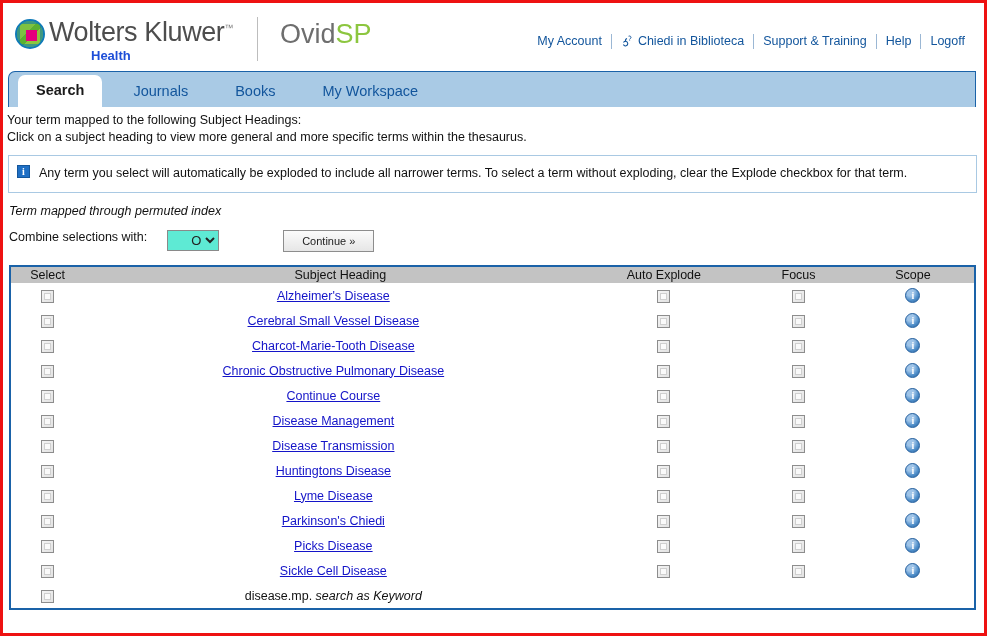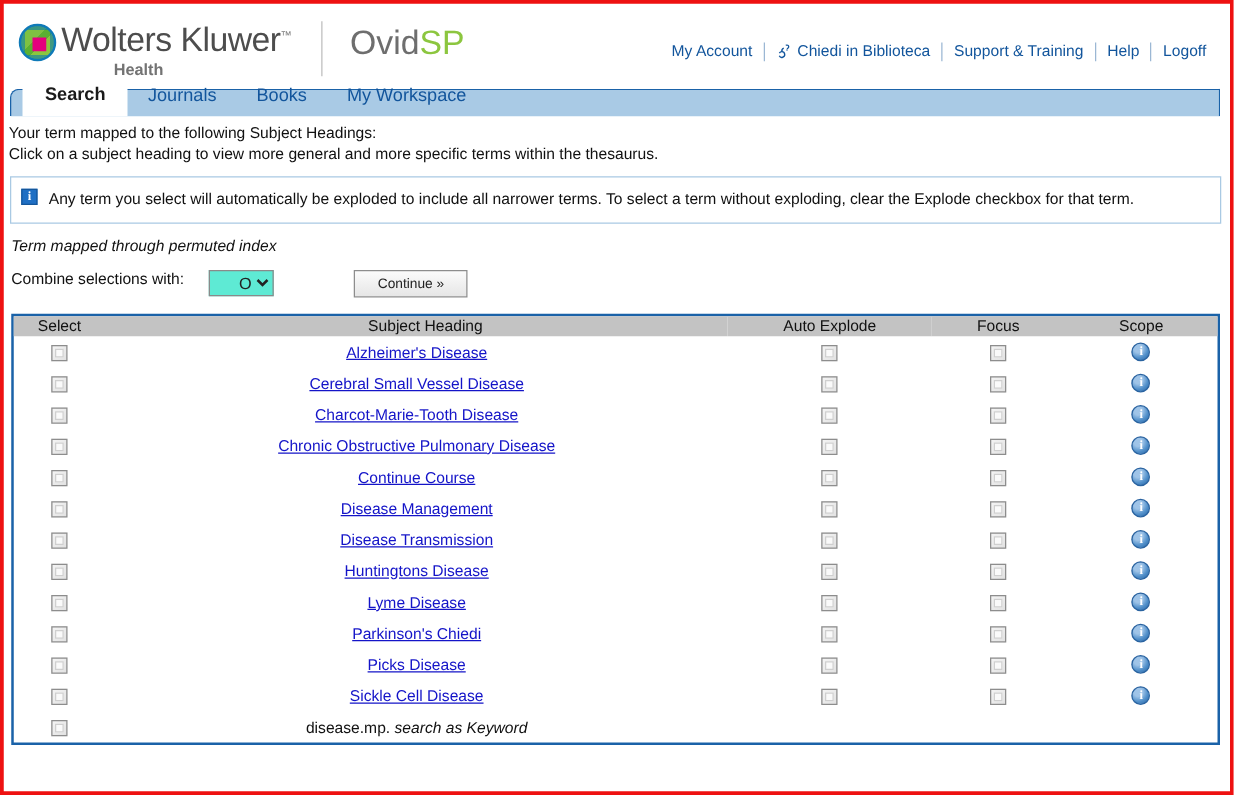--- a/index.html
+++ b/index.html
@@ -58,21 +58,21 @@
     font-size: 27px;
     color: #4d4d4d;
     letter-spacing: -0.4px;
     line-height: 30px;
     white-space: nowrap;
   }
   .wk-tm { font-size: 9px; vertical-align: super; color: #7a7a7a; }
   .wk-sub {
     font-size: 13px;
     font-weight: bold;
-    color: #737373;
+    color: #1d4ed8;
     margin-left: 42px;
     margin-top: 1px;
   }
   .brand-divider {
     width: 1px;
     height: 44px;
     background: #bdbdbd;
     margin: 4px 22px 0 24px;
   }
   .ovid {
@@ -106,30 +106,31 @@
     display:inline-block;
     width:12px; height:13px;
     position:relative;
     color:#12559c;
     font-size:12px;
     line-height:13px;
   }
 
   
   #tabbar {
-    height: 22px;
+    height: 36px;
     margin: 0 8px 0 5px;
     background: #a9cae5;
     border: 1px solid #1a62a8;
     border-bottom: none;
     border-top-left-radius: 7px;
     display: flex;
     align-items: flex-end;
     padding-left: 9px;
     position: relative;
+    gap: 15px;
   }
   .tab {
     font-size: 14.5px;
     color: #12559c;
     padding: 5px 16px 7px 16px;
     cursor: pointer;
     white-space: nowrap;
     line-height: 18px;
   }
   .tab.active {

